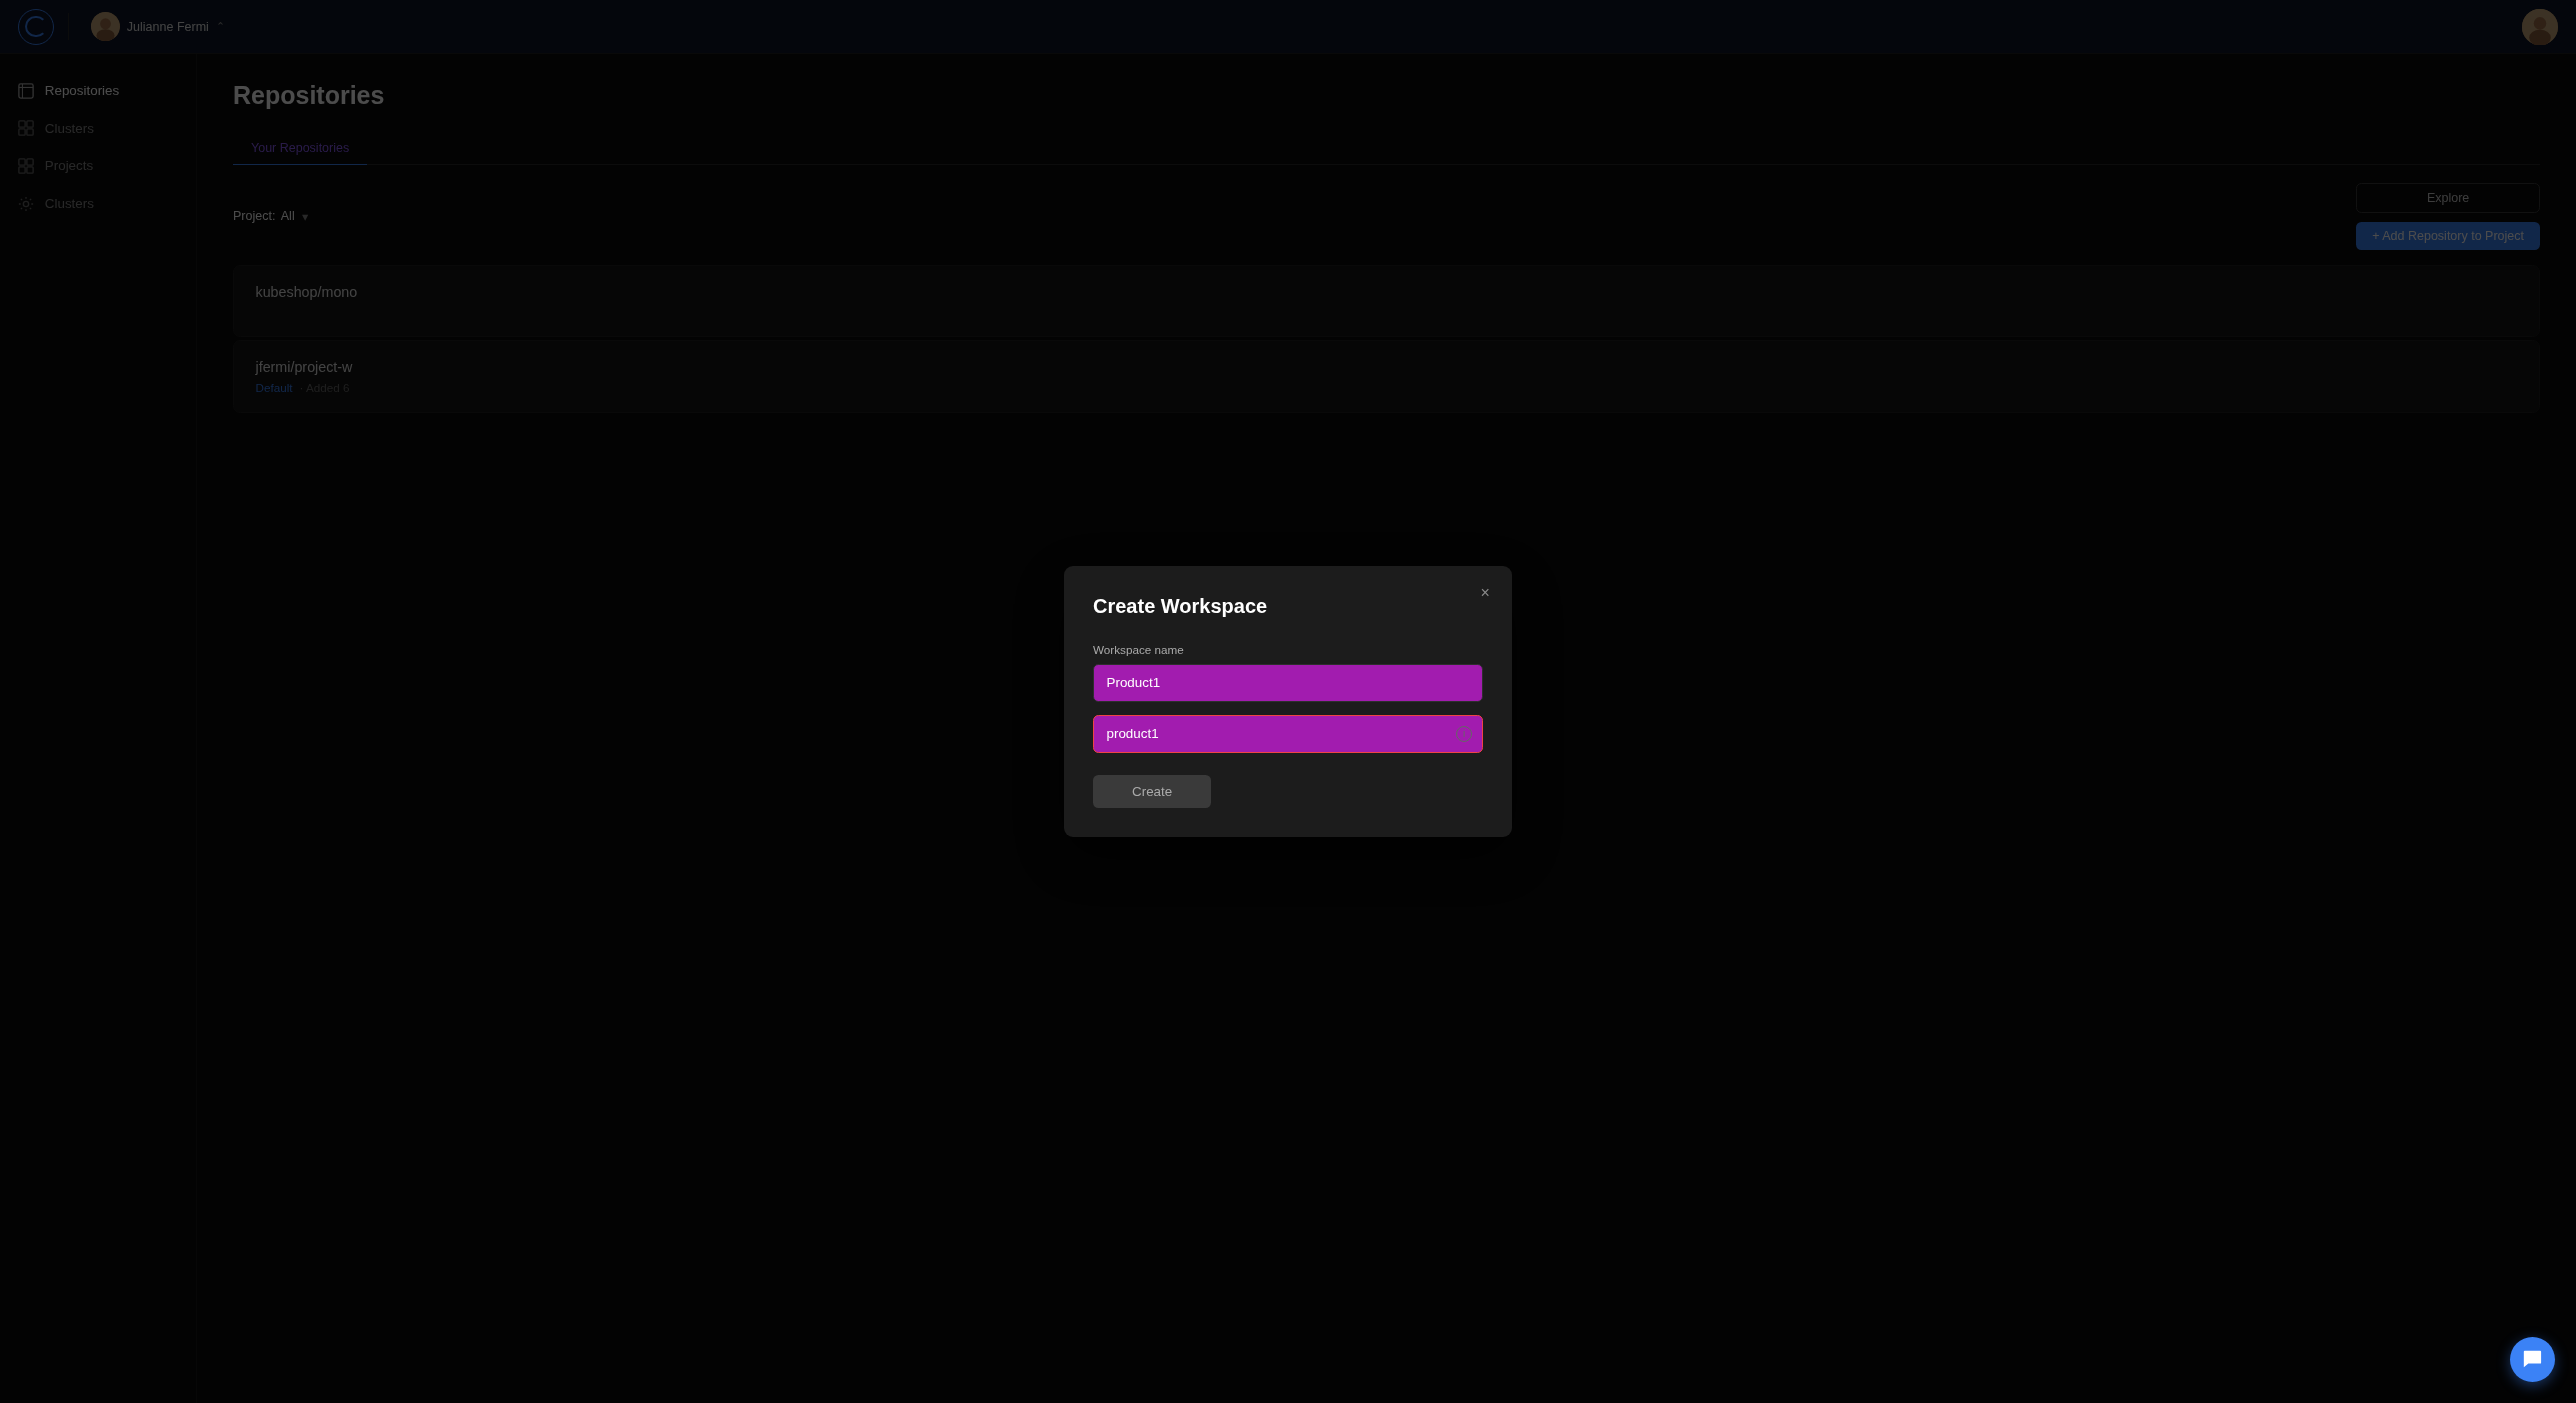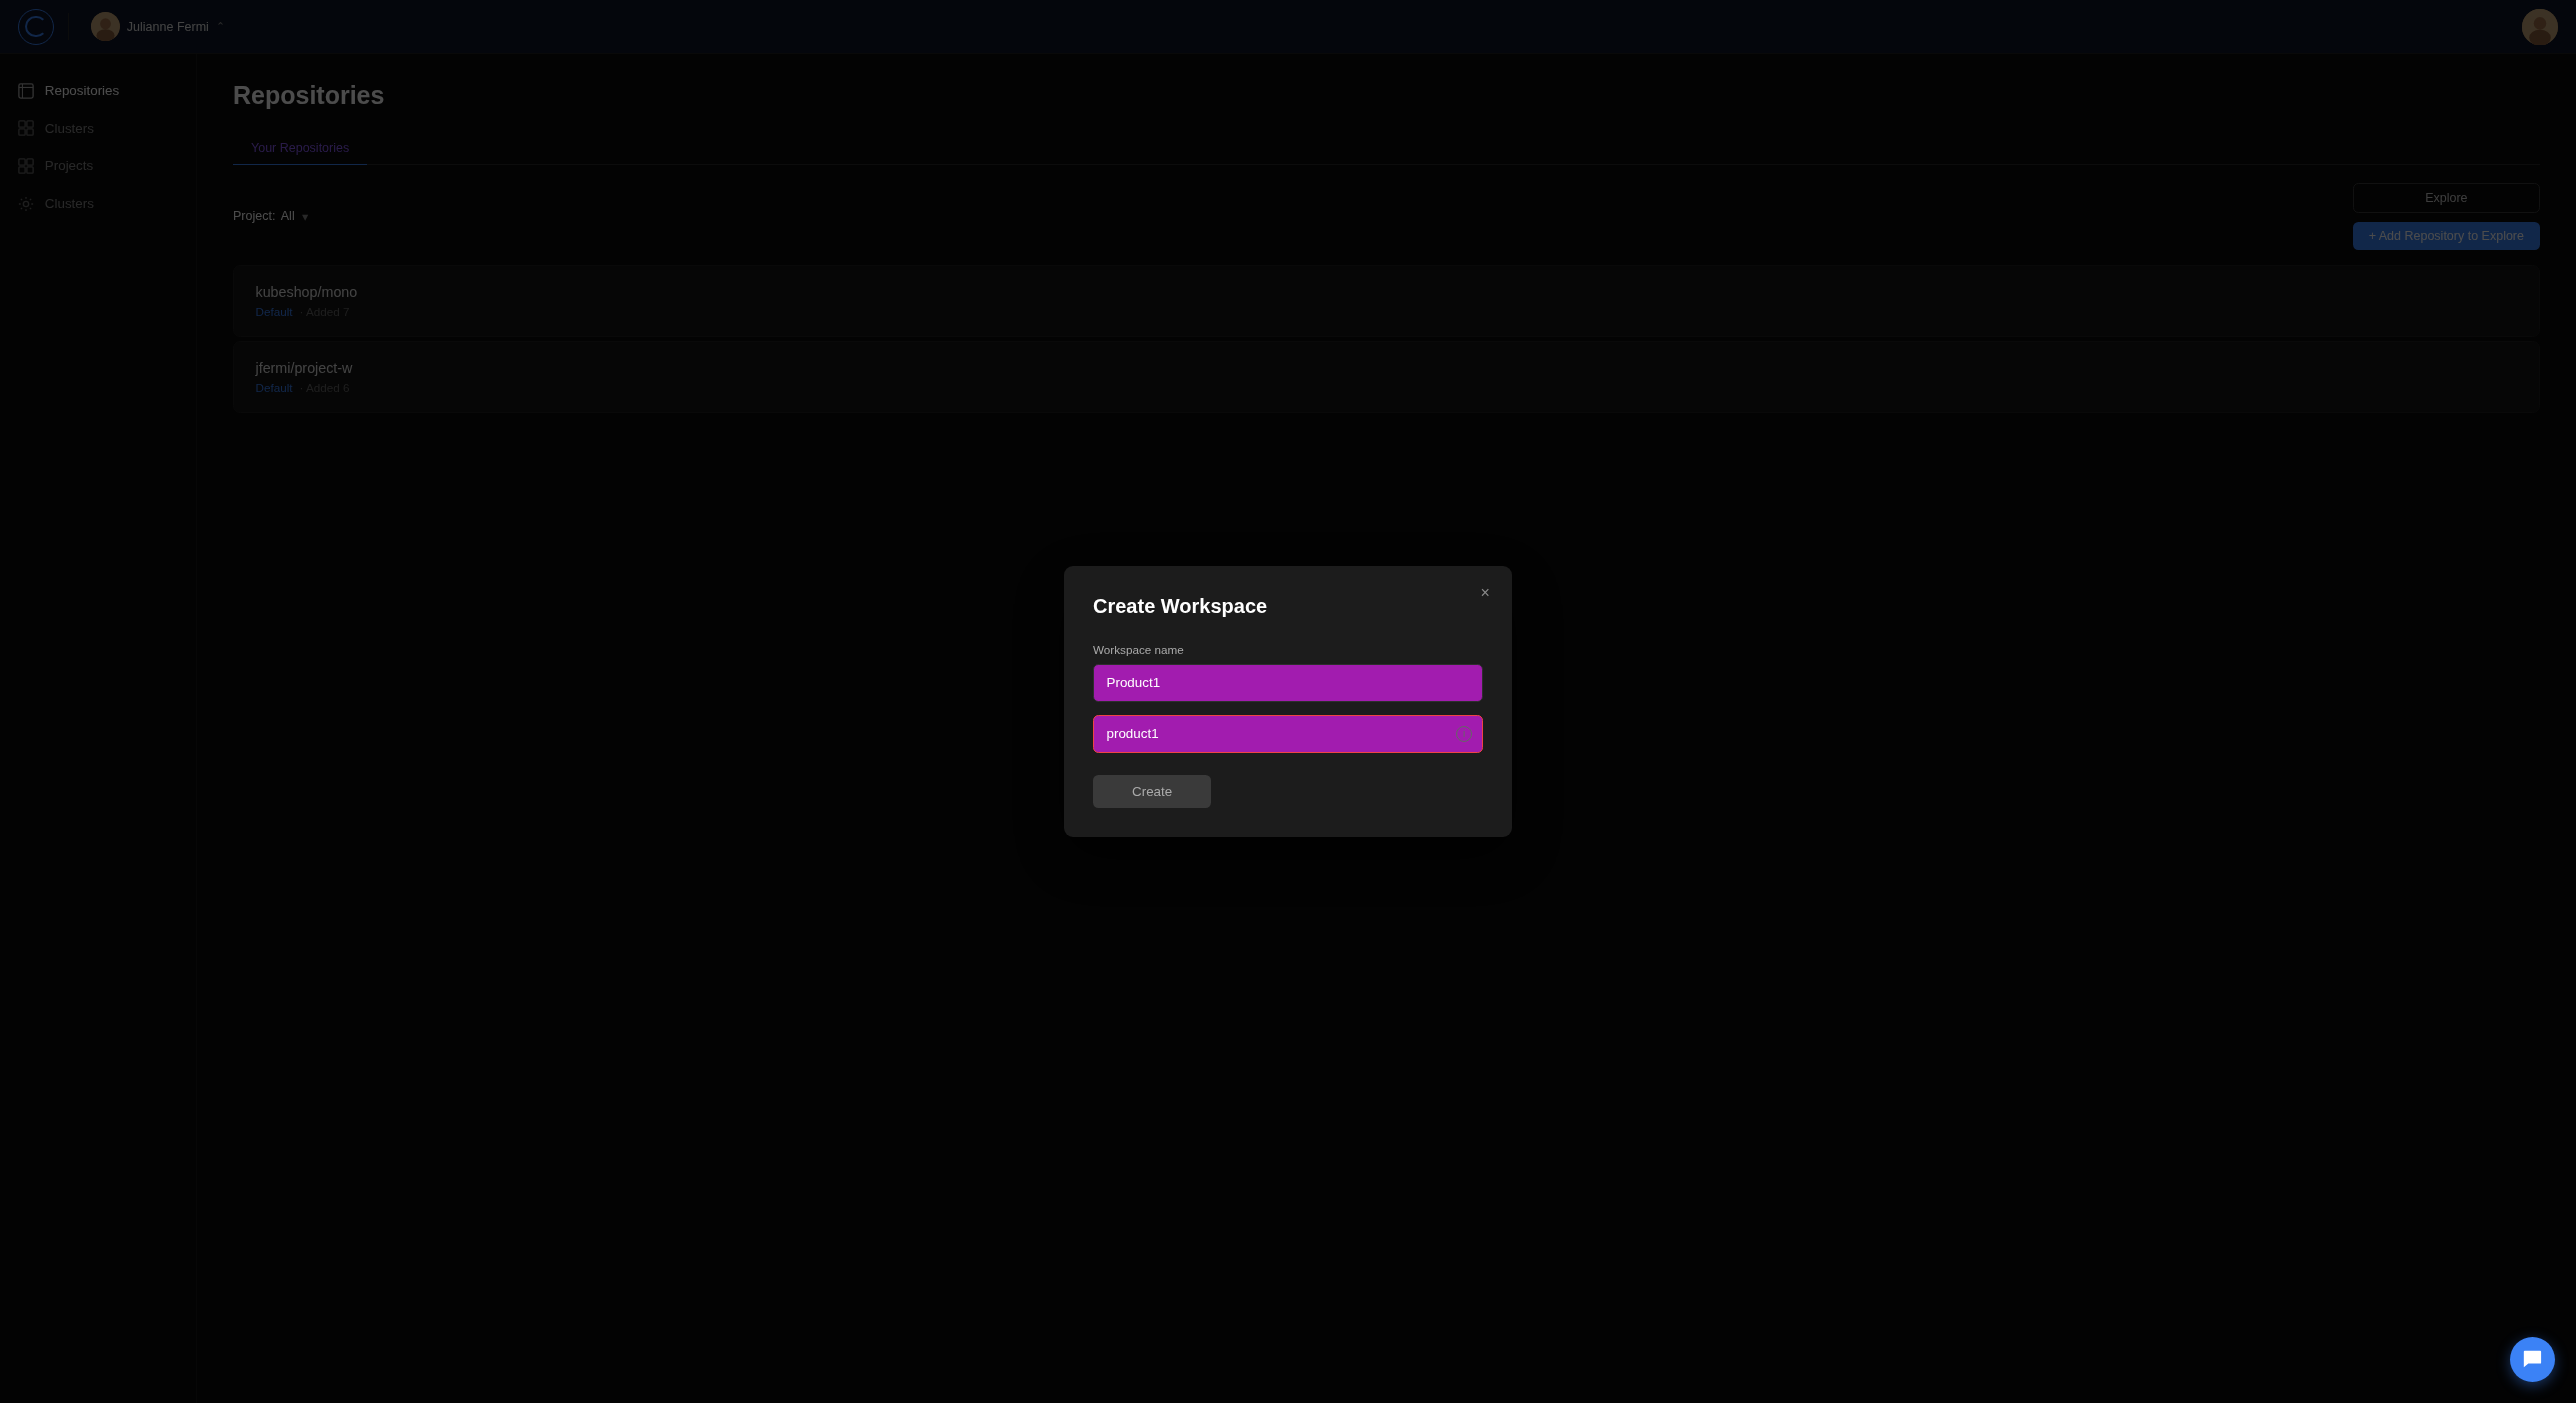--- a/index.html
+++ b/index.html
@@ -411,32 +411,27 @@
   </div>
 
   <div class="filters-row">
     <div class="project-filter">
       <span>Project:</span>
       <span>All</span>
       <span style="color:#888; margin-left:1.8px;">▾</span>
     </div>
     <div class="actions-row">
       <button class="btn-explore">Explore</button>
-      <button class="btn-add">+ Add Repository to Explore</button>
+      <button class="btn-add">+ Add Repository to Project</button>
     </div>
   </div>
 
   <div class="repo-list">
     <div class="repo-card">
       <div class="repo-name">kubeshop/mono</div>
-      <div class="repo-meta">
-        <span class="label-default">Default</span>
-        <span>· </span>
-        <span>Added 7</span>
-      </div>
     </div>
     <div class="repo-card" style="margin-top: 1.8px;">
       <div class="repo-name">jfermi/project-w</div>
       <div class="repo-meta">
         <span class="label-default">Default</span>
         <span>· </span>
         <span>Added 6</span>
       </div>
     </div>
   </div>

